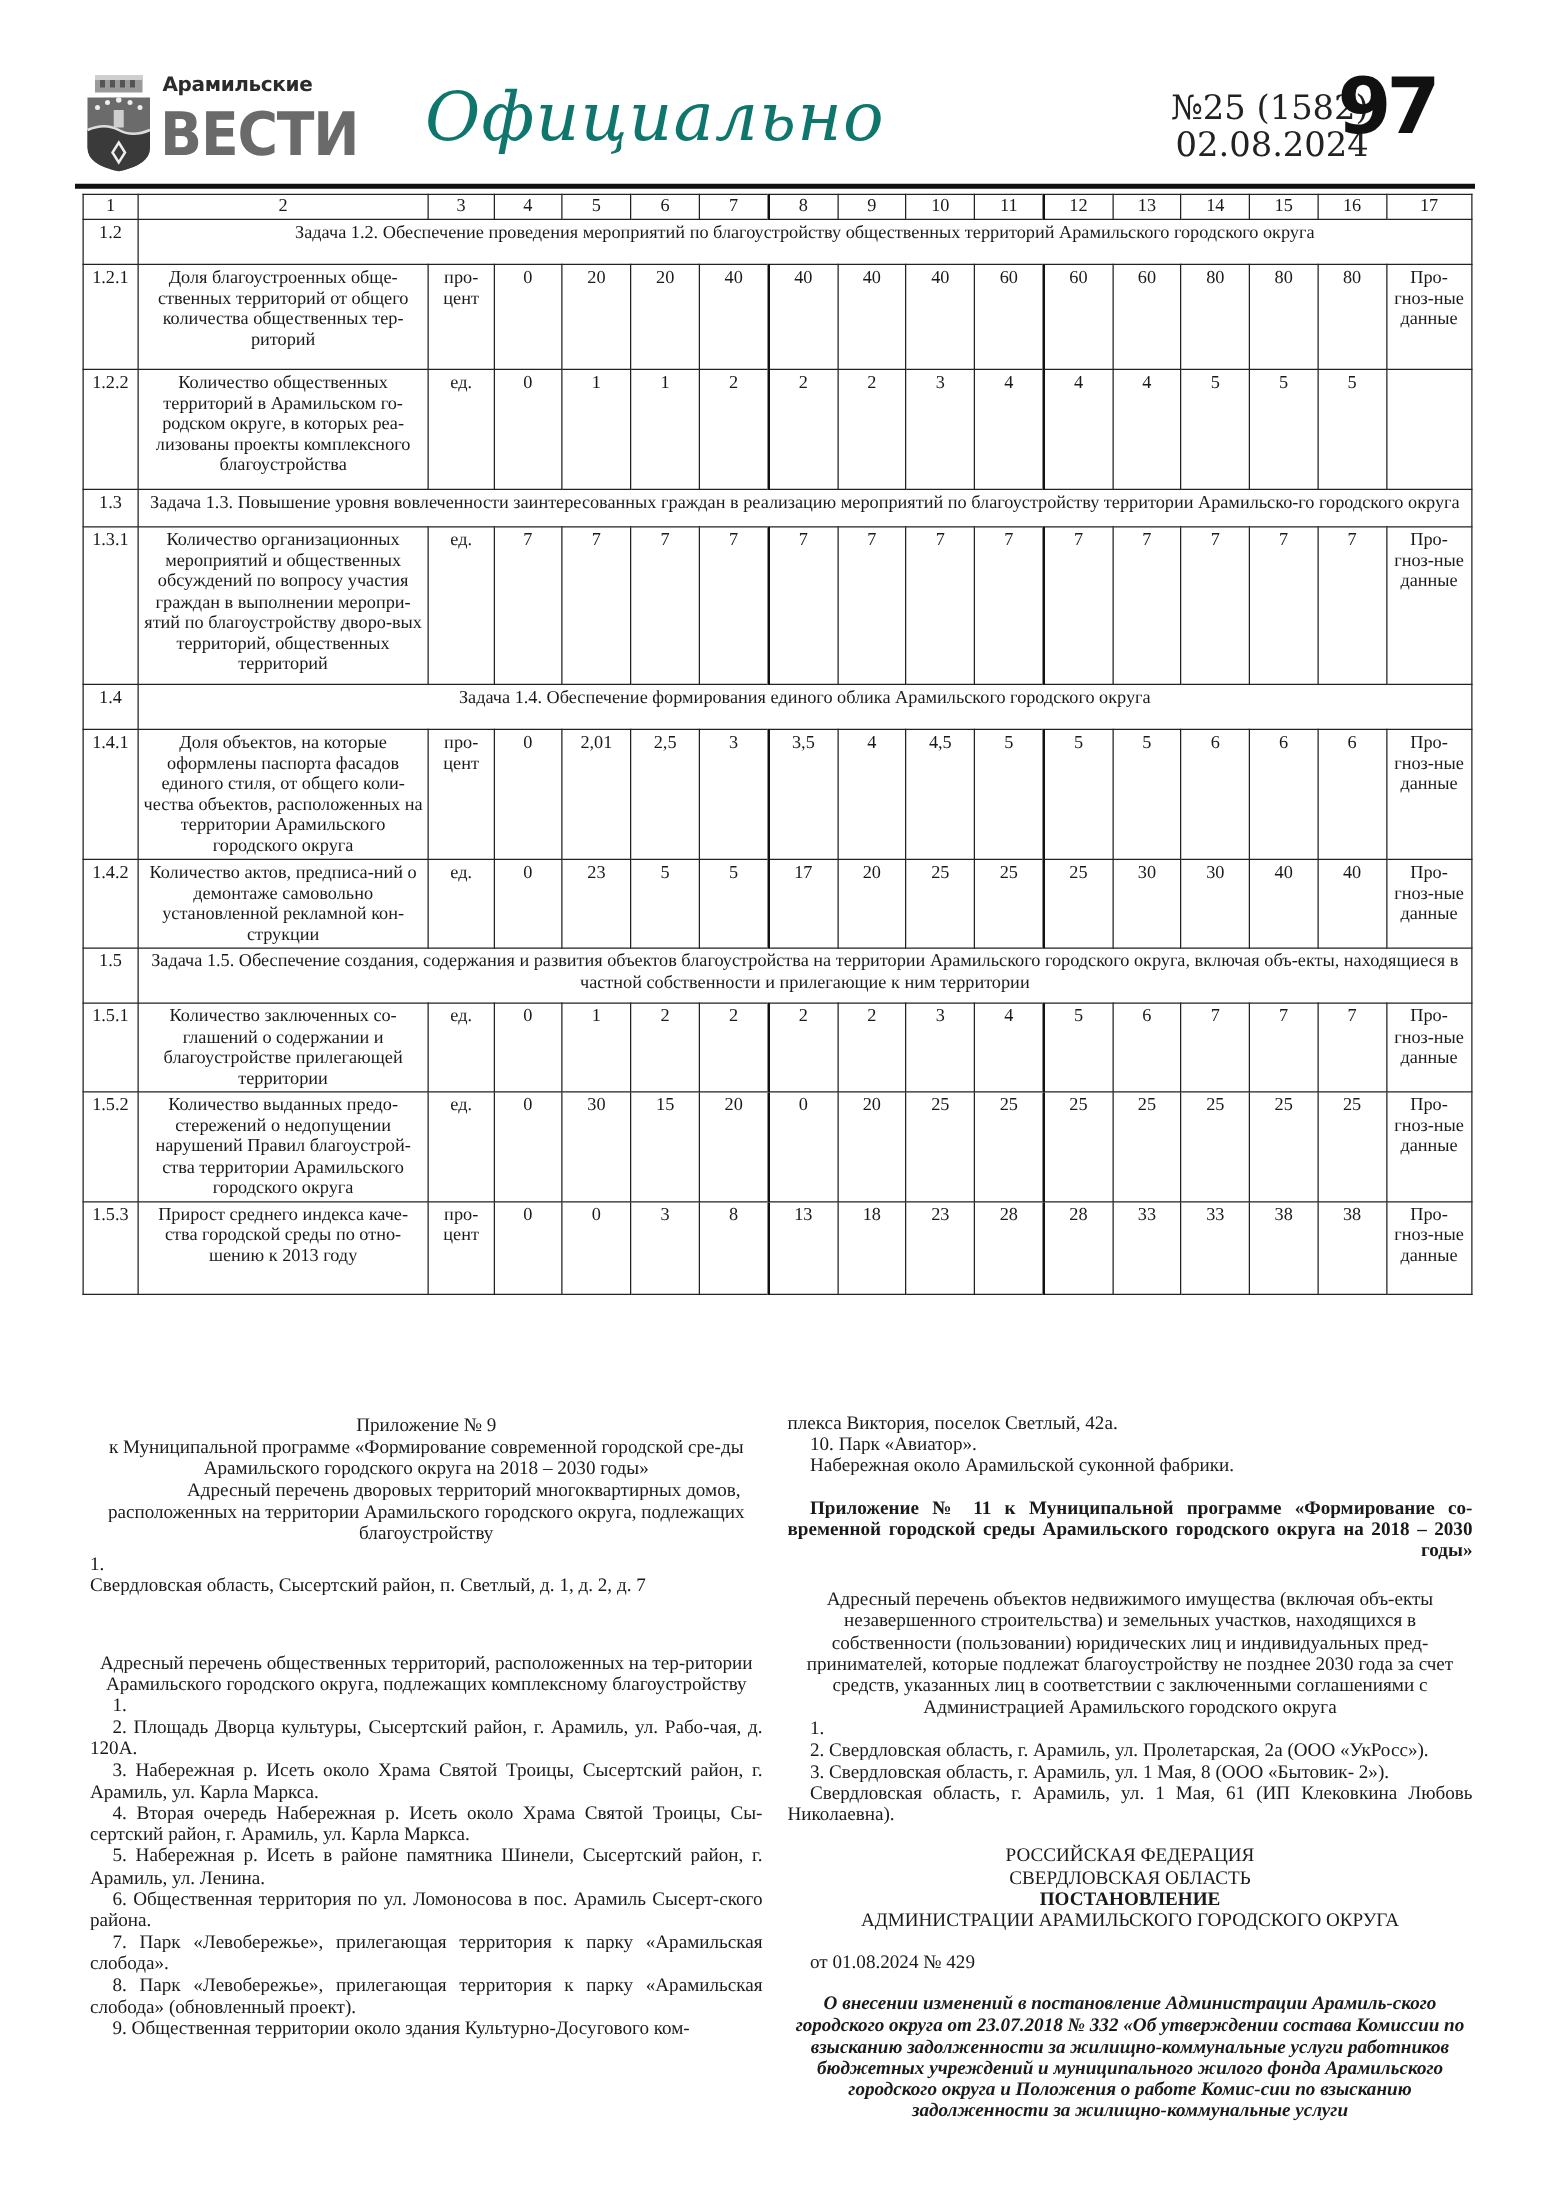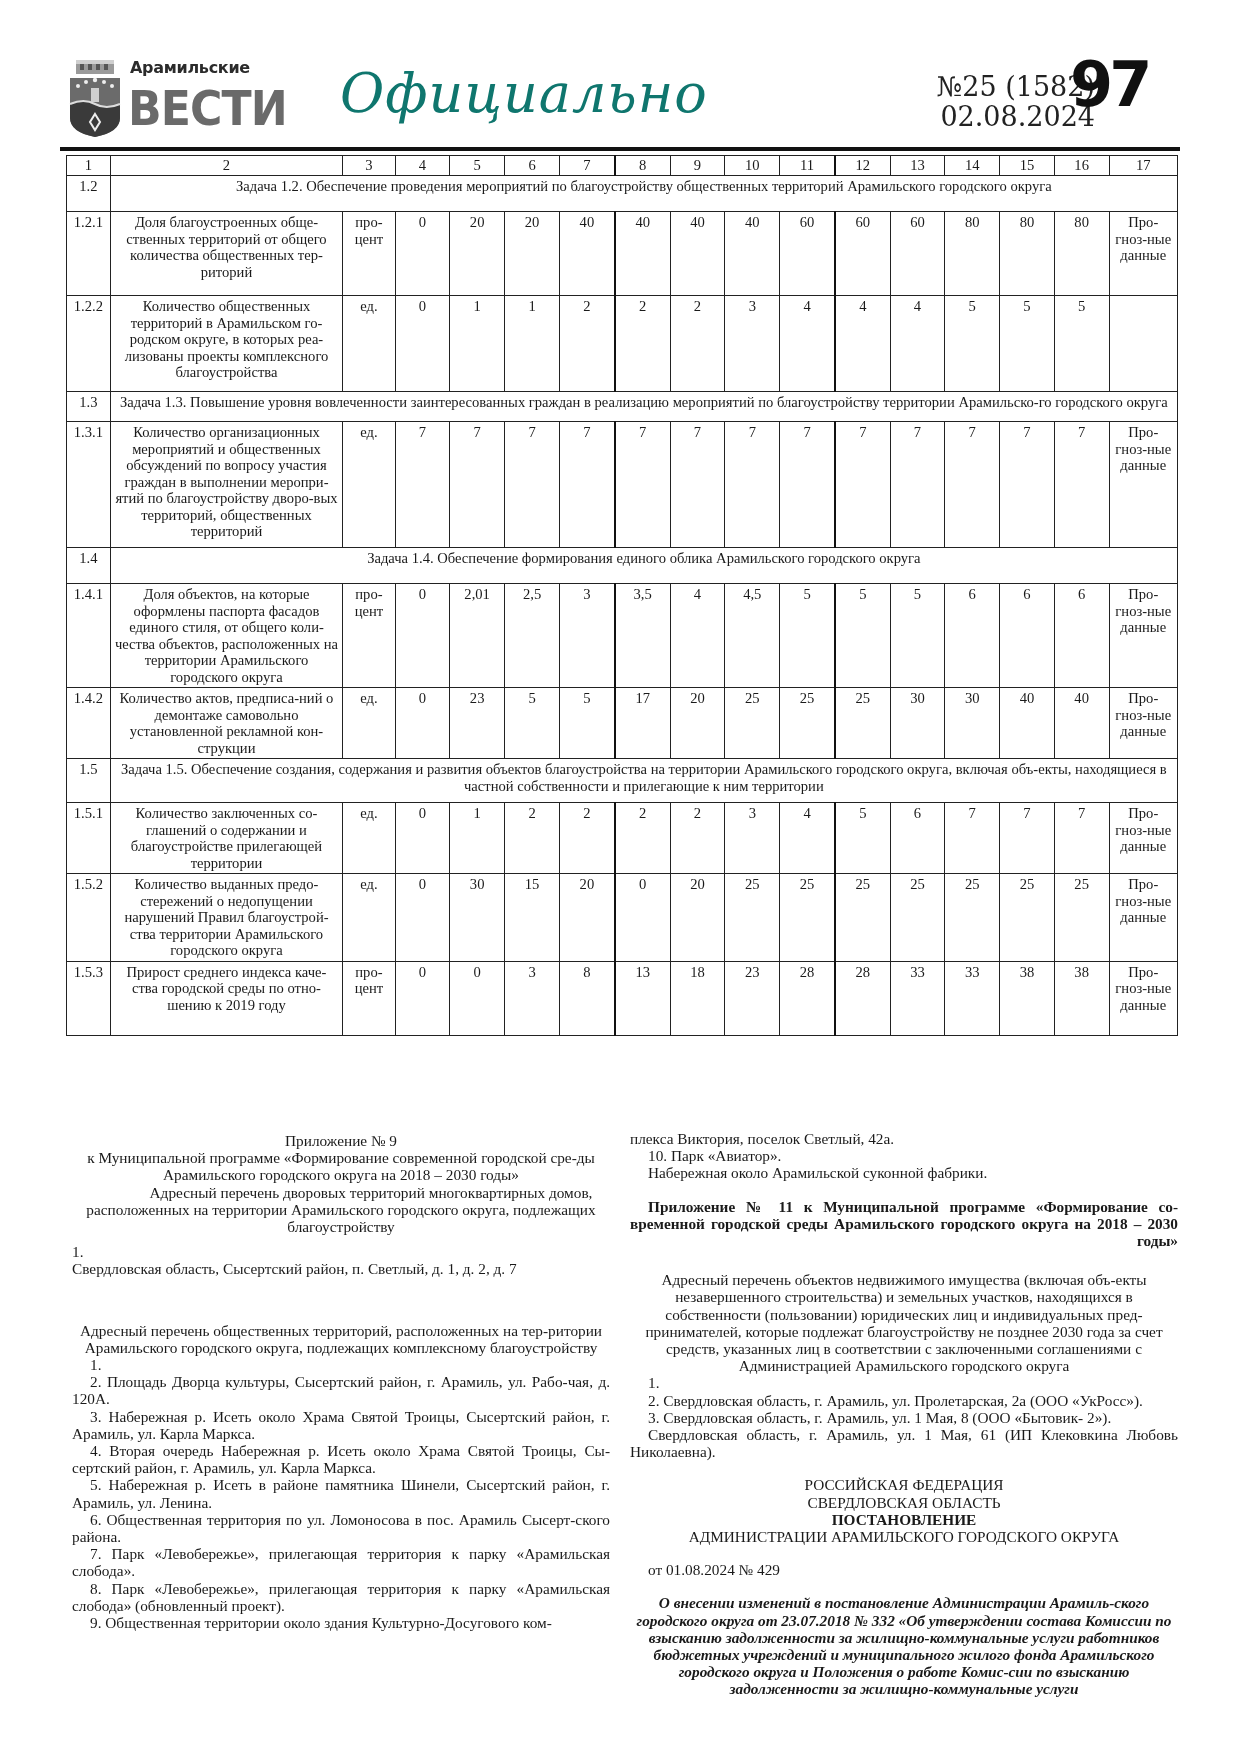--- a/index.html
+++ b/index.html
@@ -240,21 +240,21 @@
         <td class="v">25</td>
         <td class="v thick-l">25</td>
         <td class="v">25</td>
         <td class="v">25</td>
         <td class="v">25</td>
         <td class="v">25</td>
         <td class="c17">Про-гноз-ные данные</td>
       </tr>
       <tr style="height: 74px;">
         <td class="c1">1.5.3</td>
-        <td class="c2">Прирост среднего индекса каче-ства городской среды по отно-шению к 2019 году</td>
+        <td class="c2">Прирост среднего индекса каче-ства городской среды по отно-шению к 2013 году</td>
         <td class="c3">про-цент</td>
         <td class="v">0</td>
         <td class="v">0</td>
         <td class="v">3</td>
         <td class="v">8</td>
         <td class="v thick-l">13</td>
         <td class="v">18</td>
         <td class="v">23</td>
         <td class="v">28</td>
         <td class="v thick-l">28</td>

